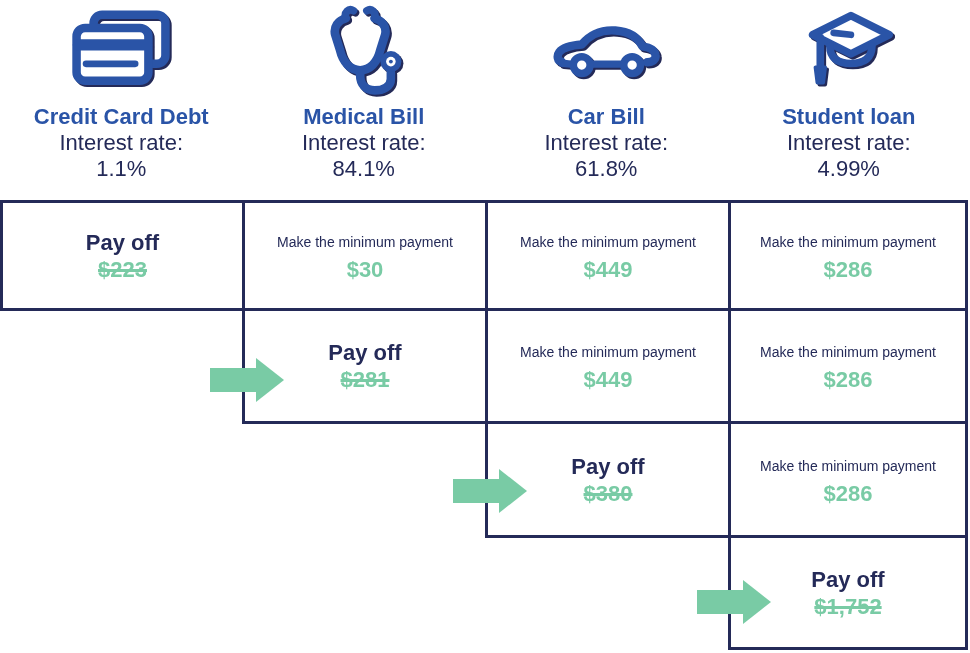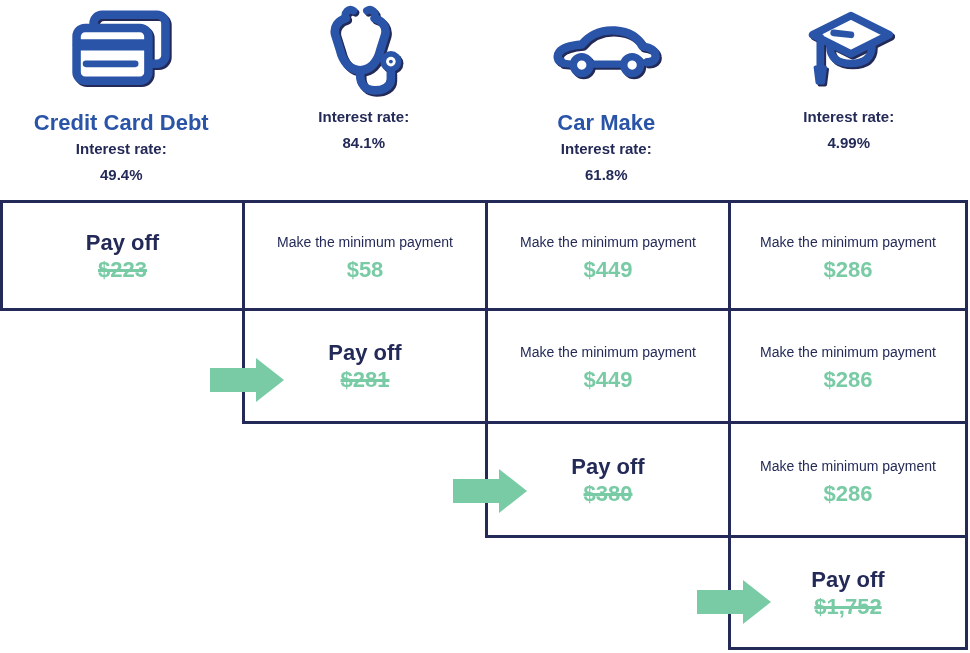--- a/index.html
+++ b/index.html
@@ -41,26 +41,25 @@
     justify-content:center;
   }
   .icon-box svg{
     filter:drop-shadow(2px 2px 0 var(--navy));
   }
   .hcol .title{
     font-size:22px;
     font-weight:700;
     color:var(--blue);
     line-height:26px;
-    margin-top:6px;
   }
   .hcol .interest,
   .hcol .rate{
-    font-size:15px;
-    font-weight:700;
+    font-size:22px;
+    font-weight:400;
     color:var(--navy);
     line-height:26px;
     text-align:center;
   }
   
   .line{
     position:absolute;
     background:var(--navy);
   }
   
@@ -127,64 +126,66 @@
       <div class="icon-box">
         <svg width="104" height="92" viewBox="0 0 110 95" fill="none" stroke="#2A54A7" stroke-width="9" stroke-linecap="round" stroke-linejoin="round">
           <rect x="26" y="8" width="76" height="52" rx="9"></rect>
           <rect x="8" y="22" width="76" height="56" rx="9" fill="#ffffff"></rect>
           <line x1="10" y1="40" x2="82" y2="40" stroke-width="12"></line>
           <line x1="18" y1="60" x2="70" y2="60" stroke-width="7"></line>
         </svg>
       </div>
       <div class="title">Credit Card Debt</div>
       <div class="interest">Interest rate:</div>
-      <div class="rate">49.4%</div>
+      <div class="rate">1.1%</div>
     </div>
 
     <div class="hcol">
       <div class="icon-box">
         <svg width="96" height="96" viewBox="0 0 100 100" fill="none" stroke="#2A54A7" stroke-width="9" stroke-linecap="round" stroke-linejoin="round">
           <path d="M31 15 C23 17 18 24 20 32 L25 48 C28 61 36 69 46 69 C56 69 64 61 67 48 L72 32 C74 24 69 17 61 15"></path>
           <path d="M31 15 C29 9 34 4 39 7" stroke-width="8"></path>
           <path d="M61 15 C63 9 58 4 53 7" stroke-width="8"></path>
           <path d="M46 69 L46 74 C46 84 52 90 61 90 C70 90 78 86 78 78 L78 71"></path>
           <circle cx="78" cy="60" r="11" fill="#2A54A7" stroke="none"></circle>
           <circle cx="78" cy="60" r="5" fill="#ffffff" stroke="none"></circle>
           <circle cx="78" cy="60" r="2" fill="#2A54A7" stroke="none"></circle>
         </svg>
       </div>
+      <div class="title">Medical Bill</div>
       <div class="interest">Interest rate:</div>
       <div class="rate">84.1%</div>
     </div>
 
     <div class="hcol">
       <div class="icon-box">
         <svg width="112" height="64" viewBox="0 0 120 68" fill="none" stroke="#2A54A7" stroke-width="9" stroke-linecap="round" stroke-linejoin="round">
           <path d="M12 44 C8 44 7 38 10 34 C14 29 22 27 34 26 C44 14 56 10 70 11 C84 12 94 18 99 28 C106 29 112 31 113 37 C114 42 110 45 104 45"></path>
           <line x1="45" y1="47" x2="76" y2="47" stroke-width="8"></line>
           <line x1="13" y1="46" x2="22" y2="47" stroke-width="8"></line>
           <circle cx="34" cy="48" r="9" fill="#ffffff" stroke-width="8"></circle>
           <circle cx="88" cy="48" r="9" fill="#ffffff" stroke-width="8"></circle>
         </svg>
       </div>
-      <div class="title">Car Make</div>
+      <div class="title">Car Bill</div>
       <div class="interest">Interest rate:</div>
       <div class="rate">61.8%</div>
     </div>
 
     <div class="hcol">
       <div class="icon-box">
         <svg width="100" height="88" viewBox="0 0 100 92" fill="none" stroke="#2A54A7" stroke-width="8" stroke-linecap="round" stroke-linejoin="round">
           <path d="M52 8 L92 28 L52 48 L12 28 Z" fill="#ffffff"></path>
           <line x1="52" y1="28" x2="34" y2="26" stroke-width="7"></line>
           <path d="M30 40 C30 52 38 58 52 58 C66 58 74 52 74 40"></path>
           <line x1="20" y1="31" x2="20" y2="62"></line>
           <path d="M15 62 L25 62 L23 78 L17 78 Z" fill="#2A54A7" stroke-width="4"></path>
         </svg>
       </div>
+      <div class="title">Student loan</div>
       <div class="interest">Interest rate:</div>
       <div class="rate">4.99%</div>
     </div>
   </div>
 
   <div class="line" style="left:0;   top:200px; width:968px; height:3px;"></div>
   <div class="line" style="left:0;   top:308px; width:968px; height:3px;"></div>
   <div class="line" style="left:242px; top:421px; width:726px; height:3px;"></div>
   <div class="line" style="left:485px; top:535px; width:483px; height:3px;"></div>
   <div class="line" style="left:728px; top:647px; width:240px; height:3px;"></div>
@@ -193,21 +194,21 @@
   <div class="line" style="left:485px; top:200px; width:3px; height:338px;"></div>
   <div class="line" style="left:728px; top:200px; width:3px; height:450px;"></div>
   <div class="line" style="left:965px; top:200px; width:3px; height:450px;"></div>
 
   <div class="cell" style="left:3px; top:203px; width:239px; height:105px;">
     <div class="action payoff">Pay off</div>
     <div class="amount struck">$223</div>
   </div>
   <div class="cell" style="left:245px; top:203px; width:240px; height:105px;">
     <div class="action">Make the minimum payment</div>
-    <div class="amount">$58</div>
+    <div class="amount">$30</div>
   </div>
   <div class="cell" style="left:488px; top:203px; width:240px; height:105px;">
     <div class="action">Make the minimum payment</div>
     <div class="amount">$449</div>
   </div>
   <div class="cell" style="left:731px; top:203px; width:234px; height:105px;">
     <div class="action">Make the minimum payment</div>
     <div class="amount">$286</div>
   </div>
 

